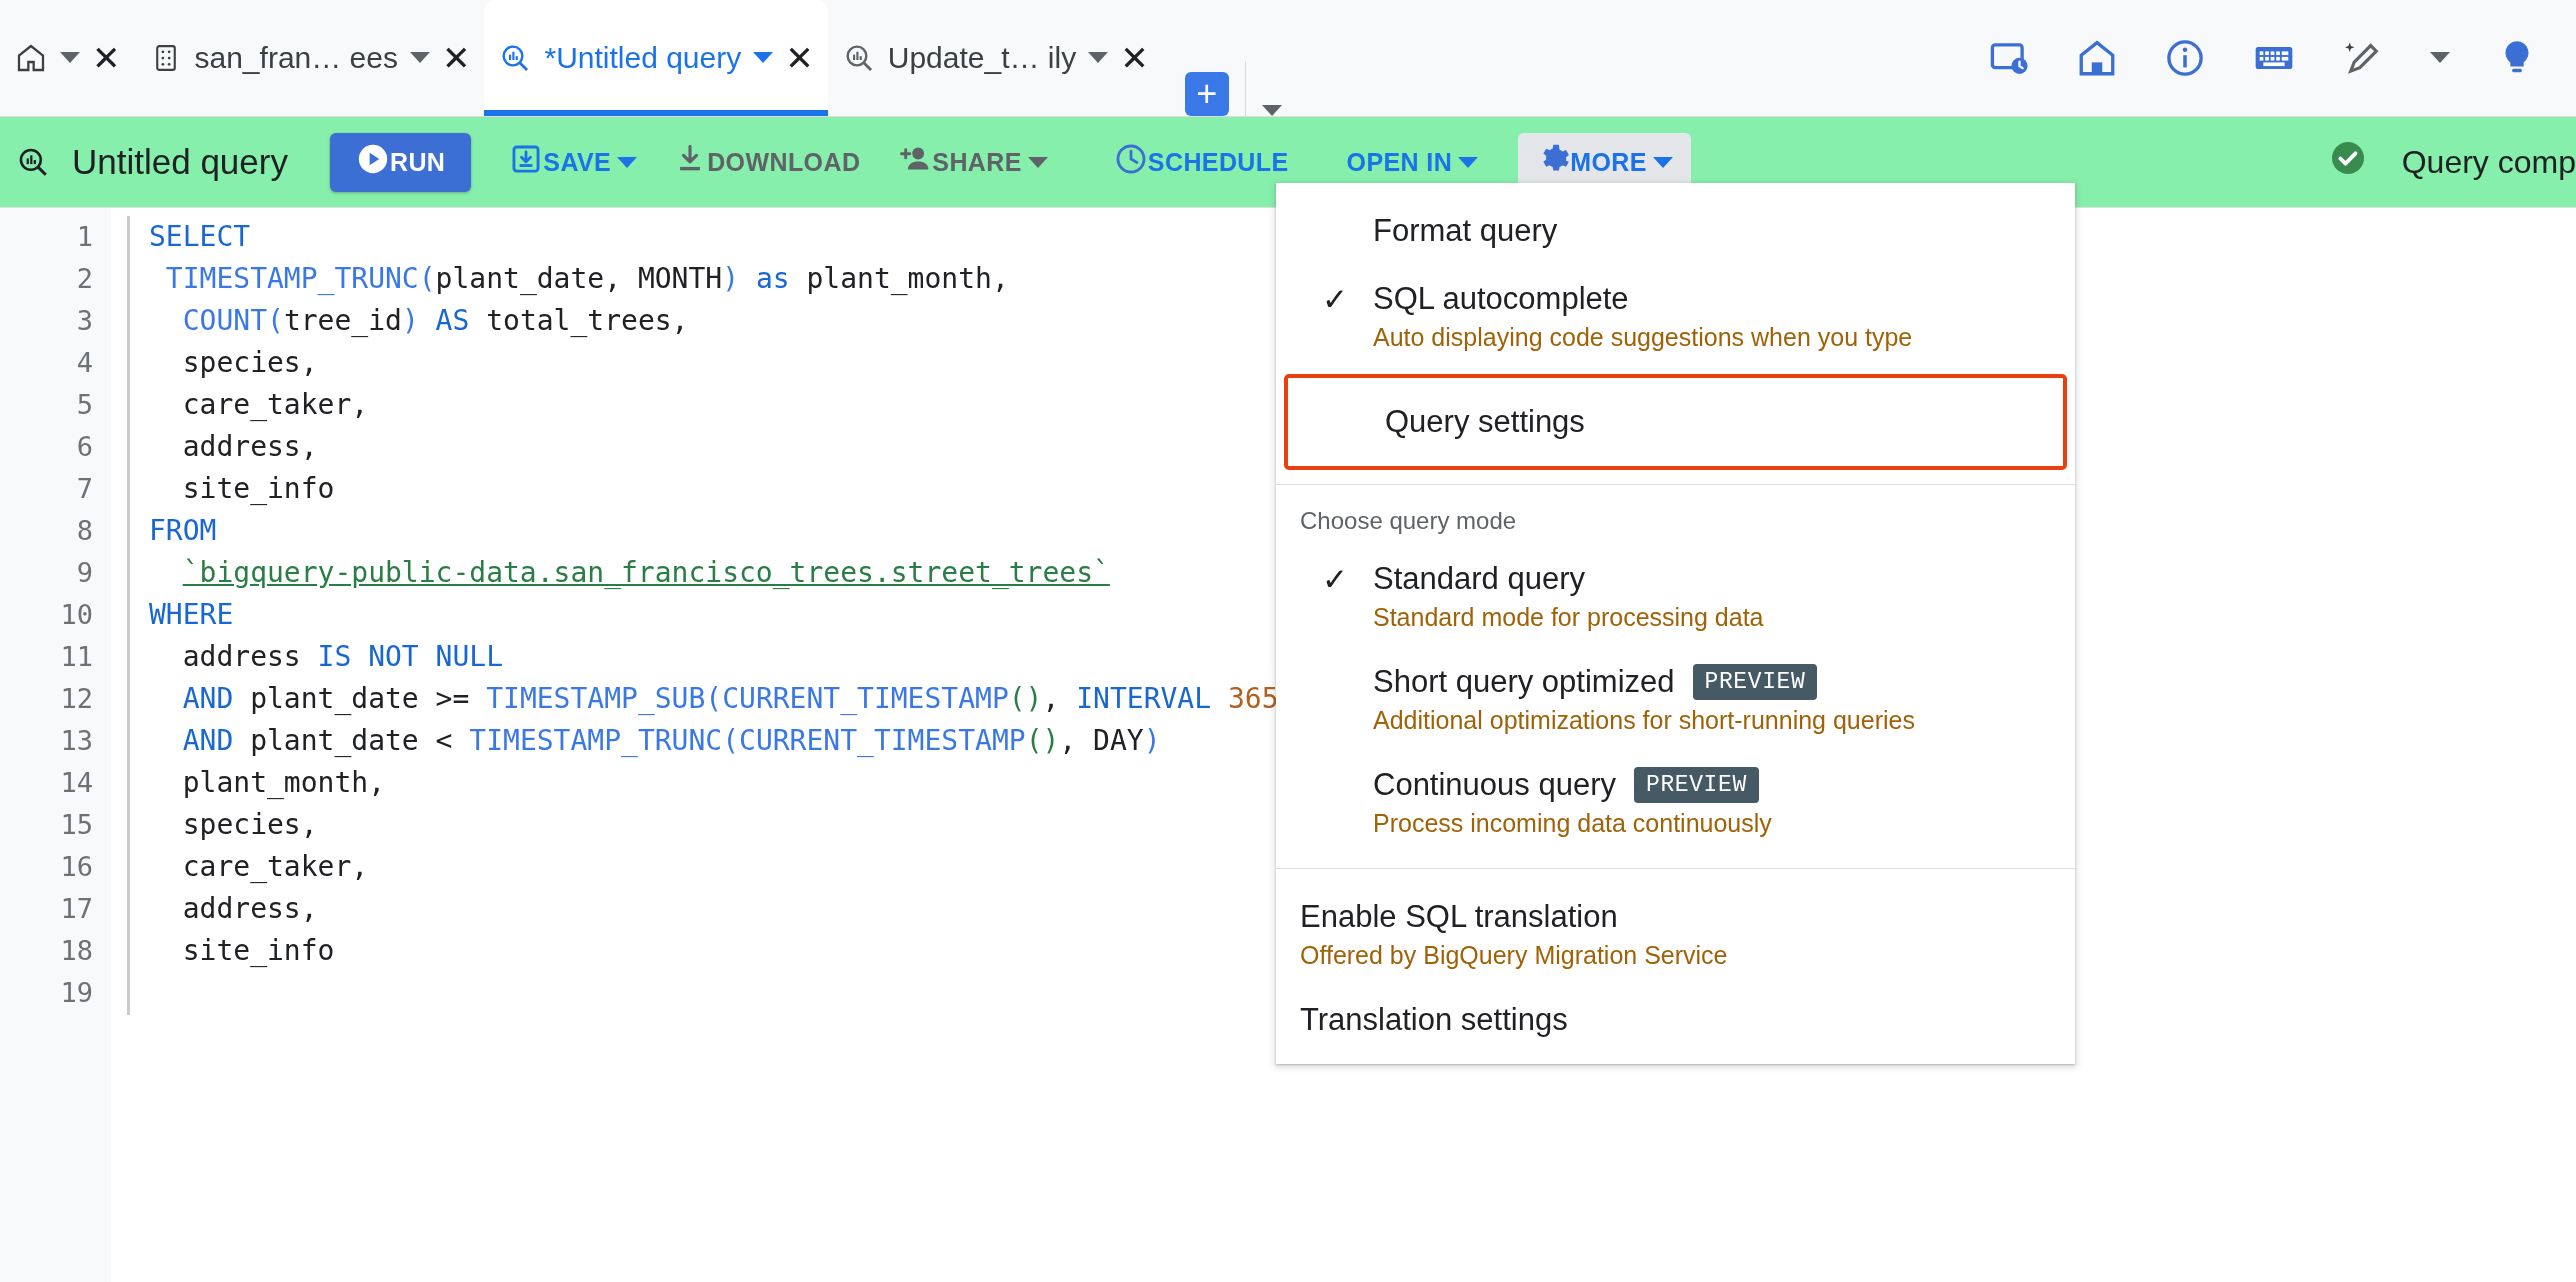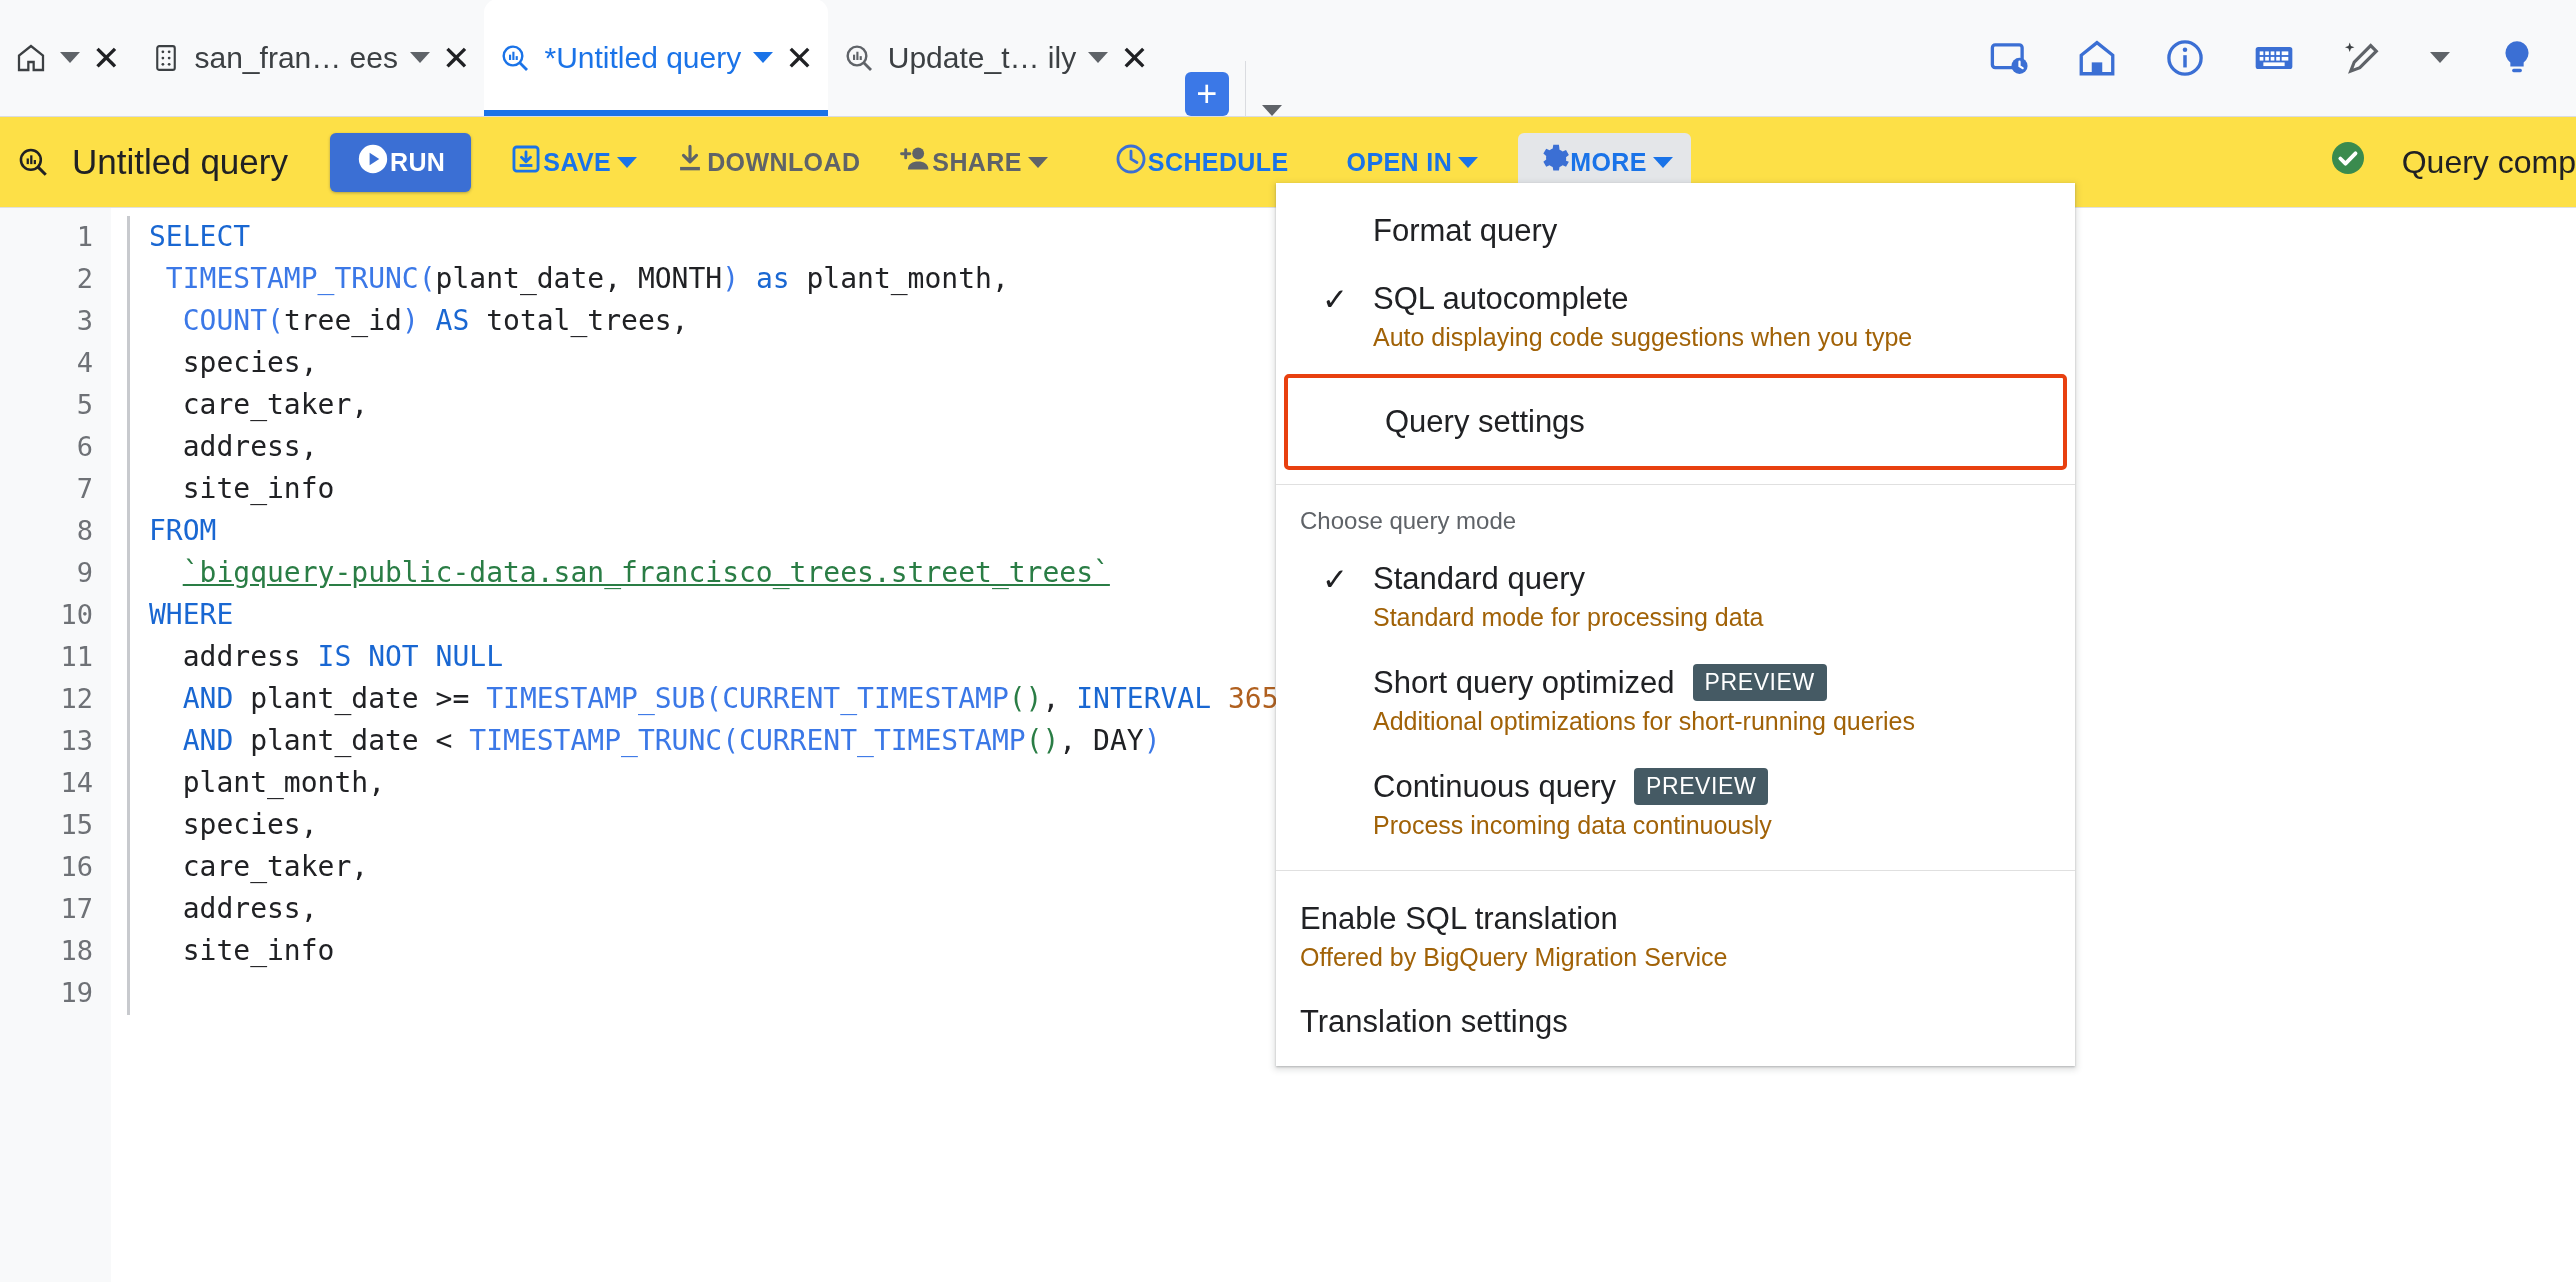--- a/index.html
+++ b/index.html
@@ -64,21 +64,21 @@
   .vdiv { width: 1px; height: 55px; background: #dadce0; margin: 0 16px; }
   #tab-right {
     margin-left: auto; display: flex; align-items: center;
     gap: 46px; padding-right: 38px; height: 117px;
   }
   #tab-right .ricon { display: flex; align-items: center; }
 
   
   #toolbar {
     position: absolute; left: 0; top: 117px; width: 2576px; height: 91px;
-    background: #fde047;
+    background: #86efac;
     border-bottom: 1px solid #e0e0e0;
     display: flex; align-items: center;
     padding-left: 16px;
   }
   #query-title {
     font-size: 35px; color: #202124; margin-left: 22px; margin-right: 42px;
     white-space: nowrap;
   }
   .tb-btn {
     display: flex; align-items: center; gap: 0;
@@ -168,21 +168,21 @@
   }
   .sep { height: 1px; background: #e0e0e0; margin: 14px 0; }
   .mi-section {
     font-size: 24px; color: #5f6368;
     padding: 8px 40px 10px 24px;
   }
   .badge {
     background: #455a64; color: #ffffff;
     font-size: 23px; letter-spacing: 0.6px;
     padding: 5px 12px; border-radius: 4px;
-    font-family: Liberation Sans, sans-serif;
+    font-family: Liberation Mono, monospace;
   }
 </style>
 </head>
 <body>
 
 <div id="tab-bar">
 
   <div class="tab">
     <span class="tab-icon">
       <svg width="32" height="32" viewBox="0 0 24 24">

